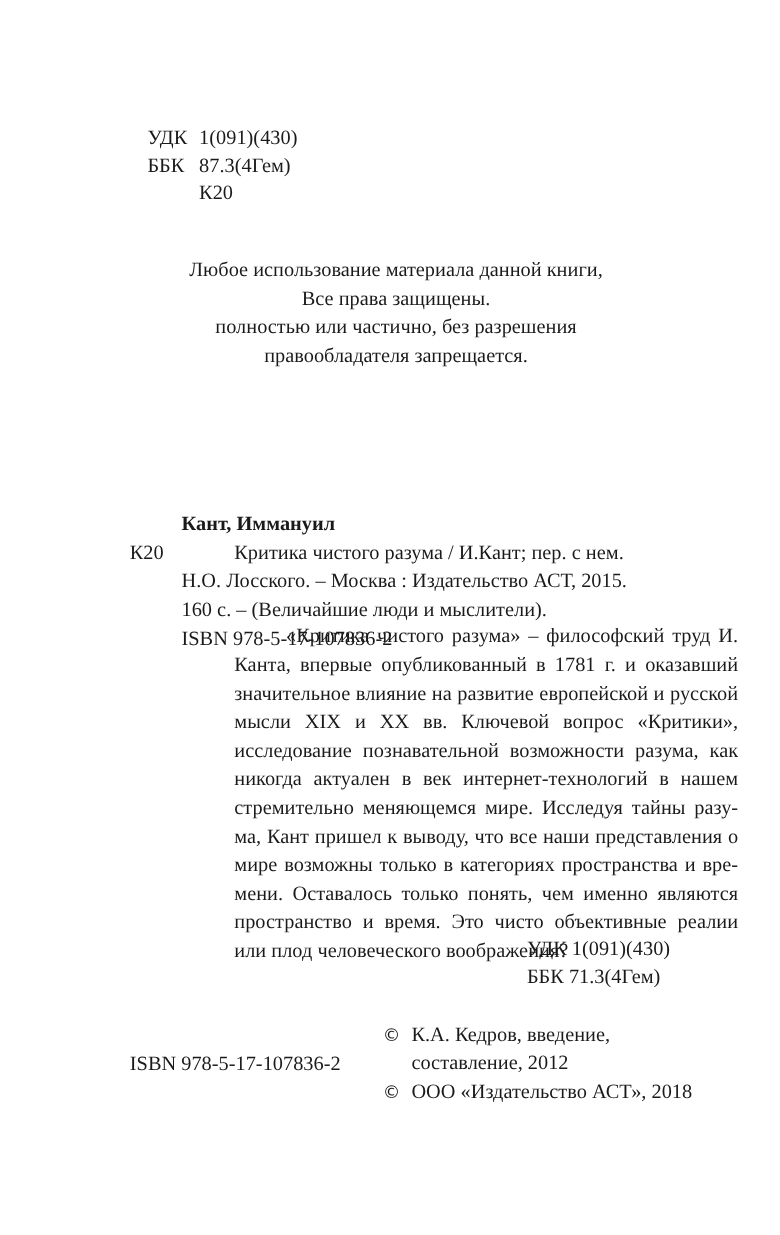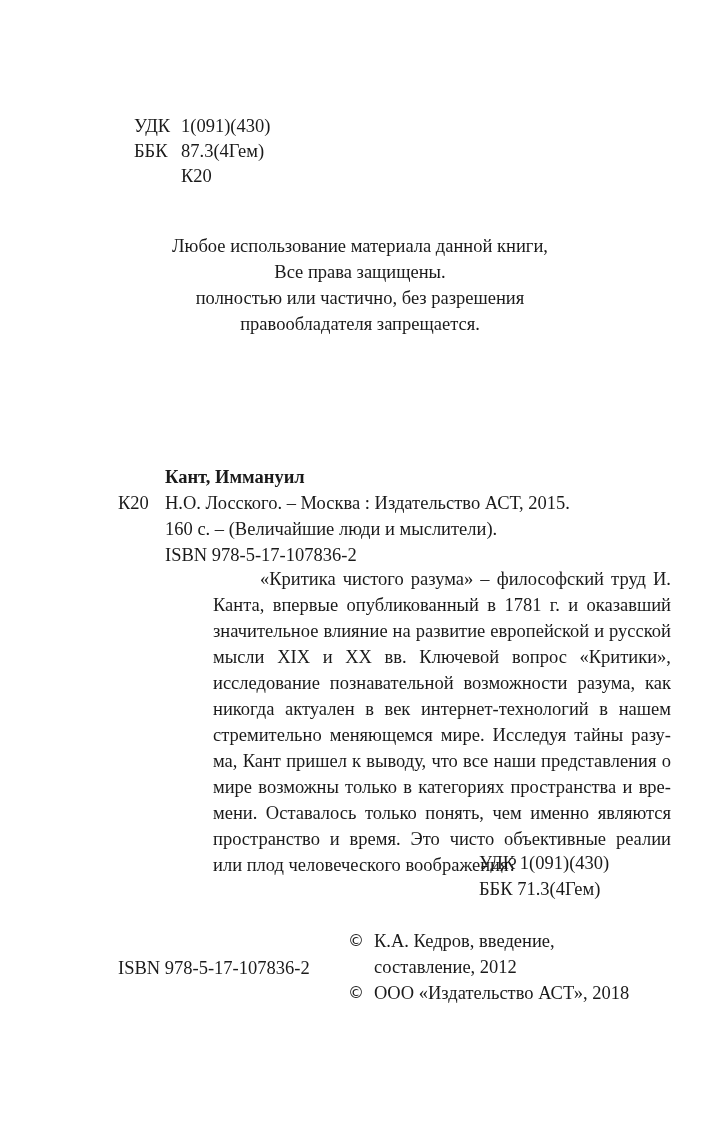--- a/index.html
+++ b/index.html
@@ -87,20 +87,21 @@
   <div>Все права защищены.</div>
   <div>полностью или частично, без разрешения</div>
   <div>правообладателя запрещается.</div>
 </div>
 
 <div class="abs biblio">
   <div class="author">Кант, Иммануил</div>
   <div class="biblio-row">
     <span class="code">К20</span>
     <div class="biblio-lines">
+      <div class="first">Критика чистого разума / И.Кант; пер. с нем.</div>
       <div>Н.О. Лосского. – Москва : Издательство АСТ, 2015.</div>
       <div>160 с. – (Величайшие люди и мыслители).</div>
       <div>ISBN 978-5-17-107836-2</div>
     </div>
   </div>
 </div>
 
 <div class="abs abstract">
   <p>«Критика чистого разума» – философский труд И. Канта, впервые опубликованный в 1781 г. и оказавший значительное влияние на развитие европейской и рус­ской мысли XIX и XX вв. Ключевой вопрос «Критики», исследование познавательной возможности разума, как никогда актуален в век интернет-технологий в нашем стремительно меняющемся мире. Исследуя тайны разу­ма, Кант пришел к выводу, что все наши представления о мире возможны только в категориях пространства и вре­мени. Оставалось только понять, чем именно являются пространство и время. Это чисто объективные реалии или плод человеческого воображения?</p>
 </div>

